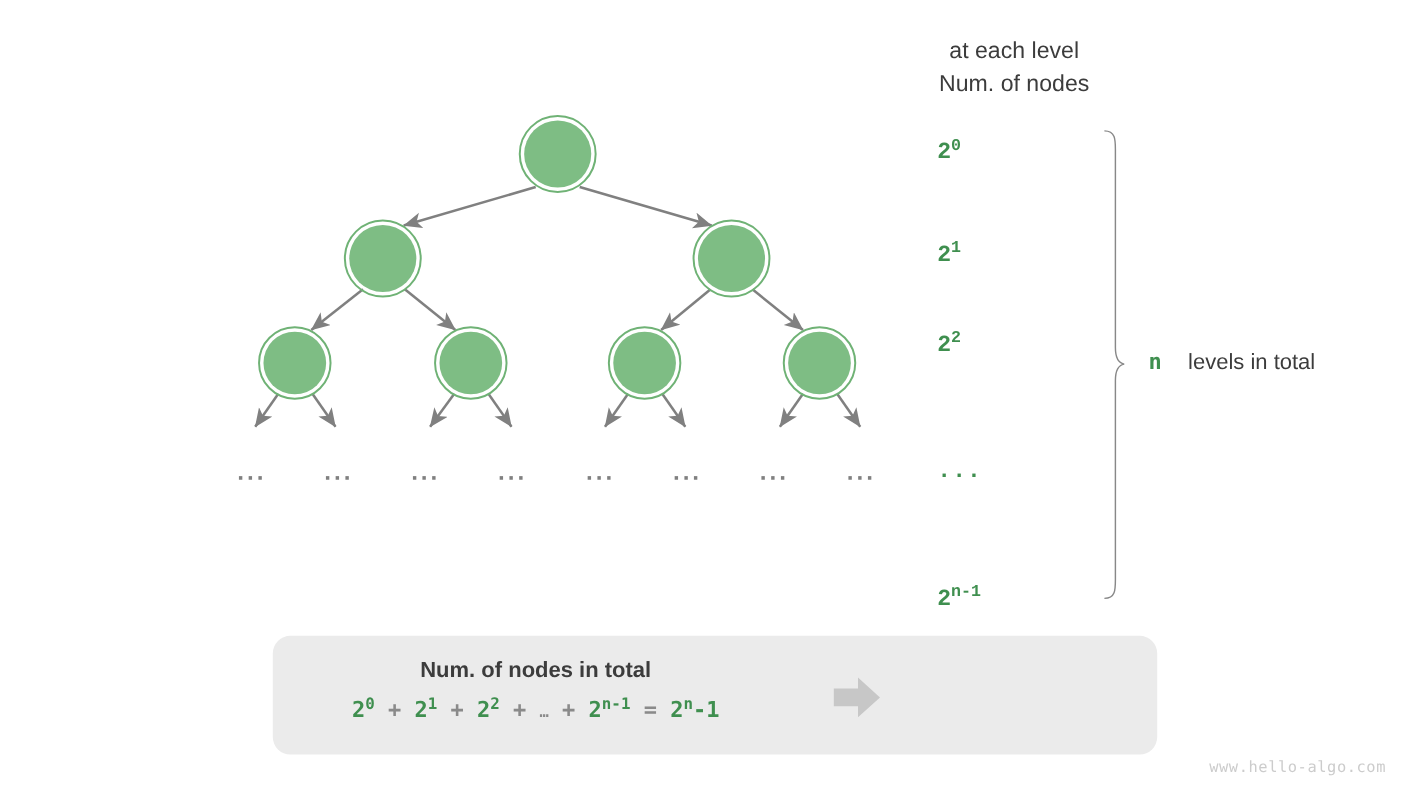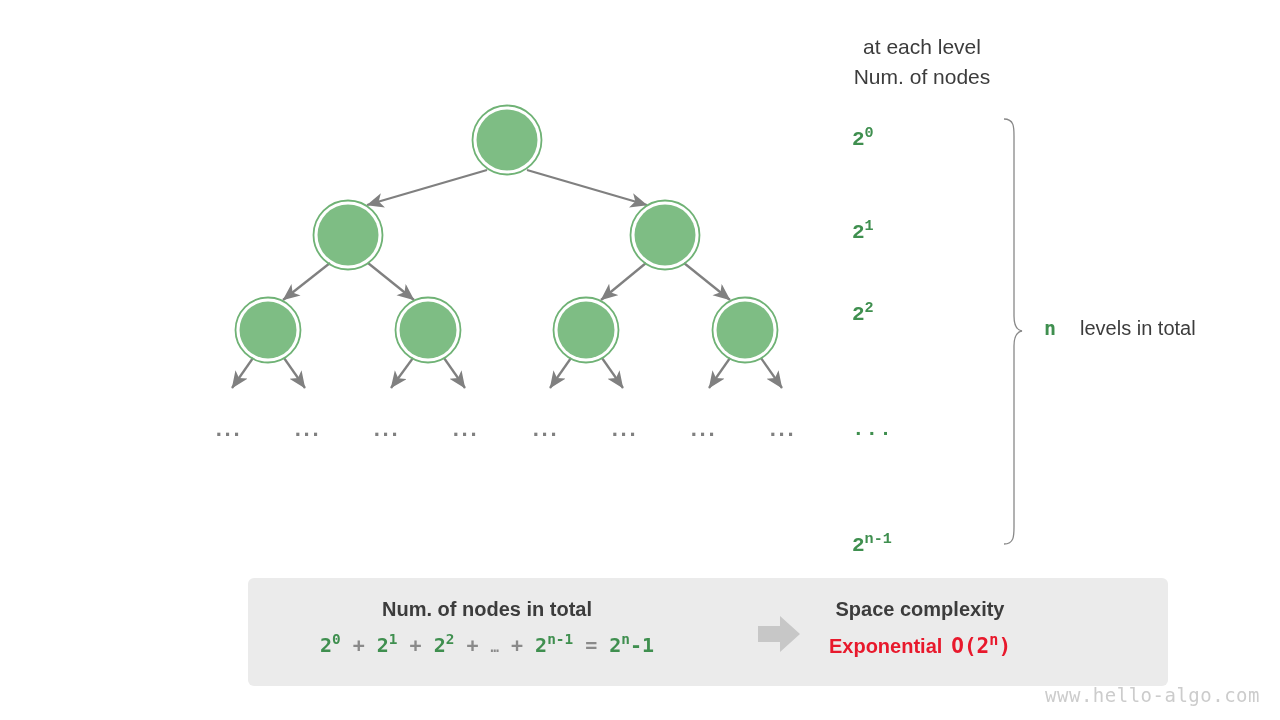--- a/index.html
+++ b/index.html
@@ -93,24 +93,24 @@
     letter-spacing: 1.5px;
     transform: translate(-50%, -50%);
     font-family: "Liberation Sans", sans-serif;
   }
 
   
   #summary-box {
     position: absolute;
     left: 248px;
     top: 578px;
-    width: 920px;
+    width: 804px;
     height: 108px;
     background: #ebebeb;
-    border-radius: 6px;
+    border-radius: 16px;
   }
   .box-col {
     position: absolute;
     text-align: center;
   }
   .box-title {
     font-size: 20px;
     font-weight: bold;
     color: #3c3c3c;
     font-family: "Liberation Sans", sans-serif;
@@ -146,21 +146,21 @@
     font-family: "DejaVu Sans Mono", monospace;
     margin-left: 9px;
   }
   .box-result .bigo sup { font-size: 0.72em; vertical-align: super; line-height: 0; }
 
   #watermark {
     position: absolute;
     right: 20px;
     bottom: 14px;
     color: #cccccc;
-    font-size: 19px;
+    font-size: 14px;
     font-family: "DejaVu Sans Mono", monospace;
     letter-spacing: 0.5px;
   }
 </style>
 </head>
 <body>
 
 <div id="canvas">
 
   <svg class="layer" viewBox="0 0 1280 720">
@@ -282,24 +282,18 @@
         <span class="term"><span>2</span><sup>n-1</sup></span>
         <span class="op">=</span>
         <span class="term"><span>2</span><sup>n</sup><span>-1</span></span>
       </div>
     </div>
 
     <svg style="position:absolute; left:470px; top:28px; width:120px; height:56px;" viewBox="0 0 120 56">
       <path d="M40,20 L62,20 L62,10 L82,28 L62,46 L62,36 L40,36 Z" fill="#c7c7c7"></path>
     </svg>
 
-    <div class="box-col" style="left:556px; top:20px; width:232px;">
-      <div class="box-title">Space complexity</div>
-      <div class="box-result">
-        <span class="word">Exponential</span><span class="bigo"><span>O(2</span><sup>n</sup><span>)</span></span>
-      </div>
-    </div>
 
   </div>
 
   <div id="watermark">www.hello-algo.com</div>
 
 </div>
 
 </body></html>

